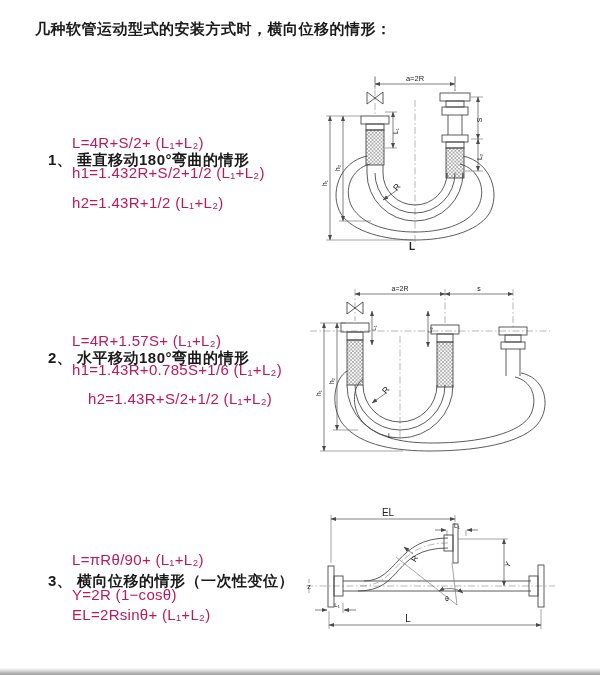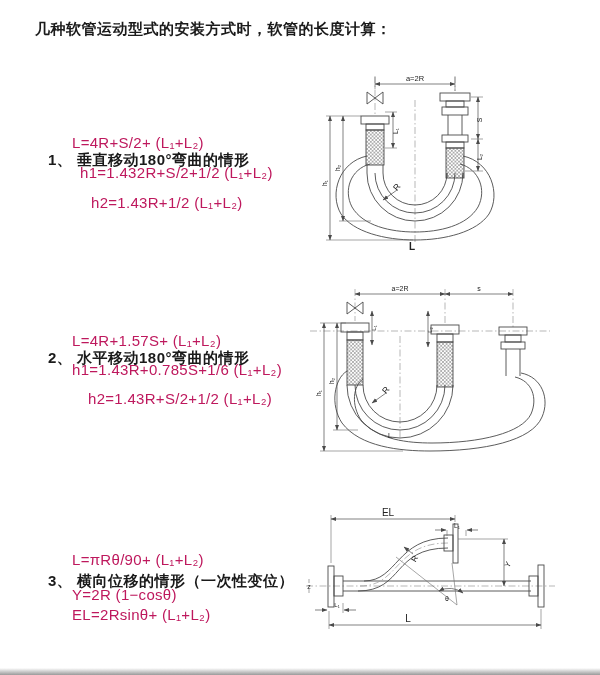--- a/index.html
+++ b/index.html
@@ -7,41 +7,41 @@
     width:600px;height:675px;position:relative;overflow:hidden;
     background:#ffffff;
     font-family:"Liberation Sans","DejaVu Sans",sans-serif;
     color:#1a1a1a;
   }
   .abs{position:absolute;white-space:nowrap;}
   .doc-title{left:35px;top:20px;font-size:15px;font-weight:700;letter-spacing:0.5px;}
   .sec-heading{font-size:15px;font-weight:700;letter-spacing:0.5px;margin-top:48px;}
   .formula{font-size:15px;font-weight:400;color:#be185d;letter-spacing:0.3px;}
   .h1c{left:48px;top:103px;}
-  .f10{left:72px;top:134px;}.f11{left:80px;top:164px;}.f12{left:72px;top:194px;margin-left:19px;}
+  .f10{left:72px;top:134px;}.f11{left:72px;top:164px;}.f12{left:72px;top:194px;}
   .h2c{left:48px;top:301px;}
   .f20{left:72px;top:332px;}.f21{left:72px;top:361px;}.f22{left:88px;top:390px;}
   .h3c{left:48px;top:524px;}
   .f30{left:72px;top:551px;}.f31{left:72px;top:579px;margin-top:7px;}.f32{left:72px;top:606px;}
   .d1{left:315px;top:68px;}
   .d2{left:308px;top:281px;}
   .d3{left:300px;top:503px;}
   .page-edge{position:absolute;left:0;bottom:0;width:600px;height:7px;
     background:linear-gradient(#ffffff,#9a9a9a);}
   svg{display:block;}
   svg text{font-family:"Liberation Sans","DejaVu Sans",sans-serif;fill:#222;}
   .ln{stroke:#4a4a4a;fill:none;stroke-width:0.9;}
   .ctr{stroke:#9a9a9a;fill:none;stroke-width:0.7;stroke-dasharray:7 2.5 1.5 2.5;}
   .dim{stroke:#4a4a4a;fill:none;stroke-width:0.7;}
   .ext{stroke:#6a6a6a;fill:none;stroke-width:0.6;}
 </style>
 </head>
 <body>
 
-<div class="abs doc-title">几种软管运动型式的安装方式时，软管的长度计算：</div>
+<div class="abs doc-title">几种软管运动型式的安装方式时，横向位移的情形：</div>
 
 <div class="abs sec-heading h1c">1、 垂直移动180°弯曲的情形</div>
 <div class="abs formula f10">L=4R+S/2+ (L₁+L₂)</div>
 <div class="abs formula f11">h1=1.432R+S/2+1/2 (L₁+L₂)</div>
 <div class="abs formula f12">h2=1.43R+1/2 (L₁+L₂)</div>
 
 <svg class="abs d1" width="275" height="190" viewBox="0 0 275 190">
   <defs>
     <marker id="ar1" markerWidth="9" markerHeight="8" refX="7.5" refY="3" orient="auto-start-reverse">
       <path d="M0,0 L8,3 L0,6 z" fill="#4a4a4a"></path>

